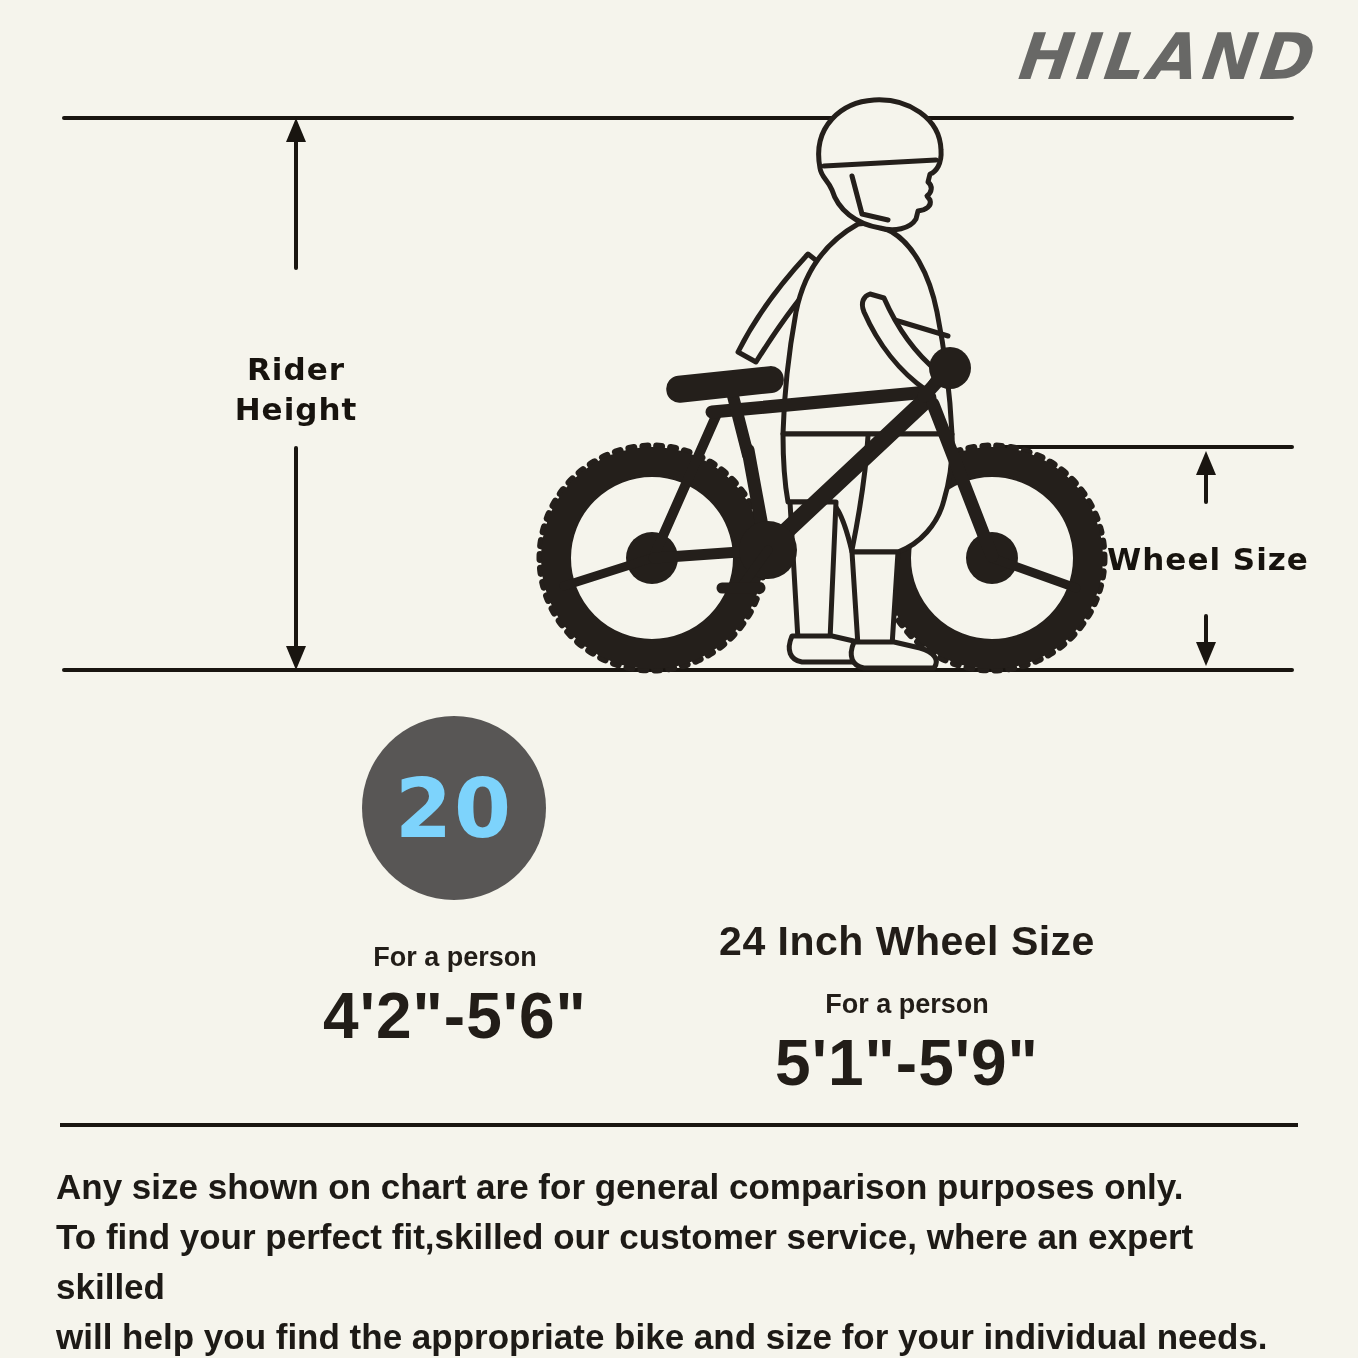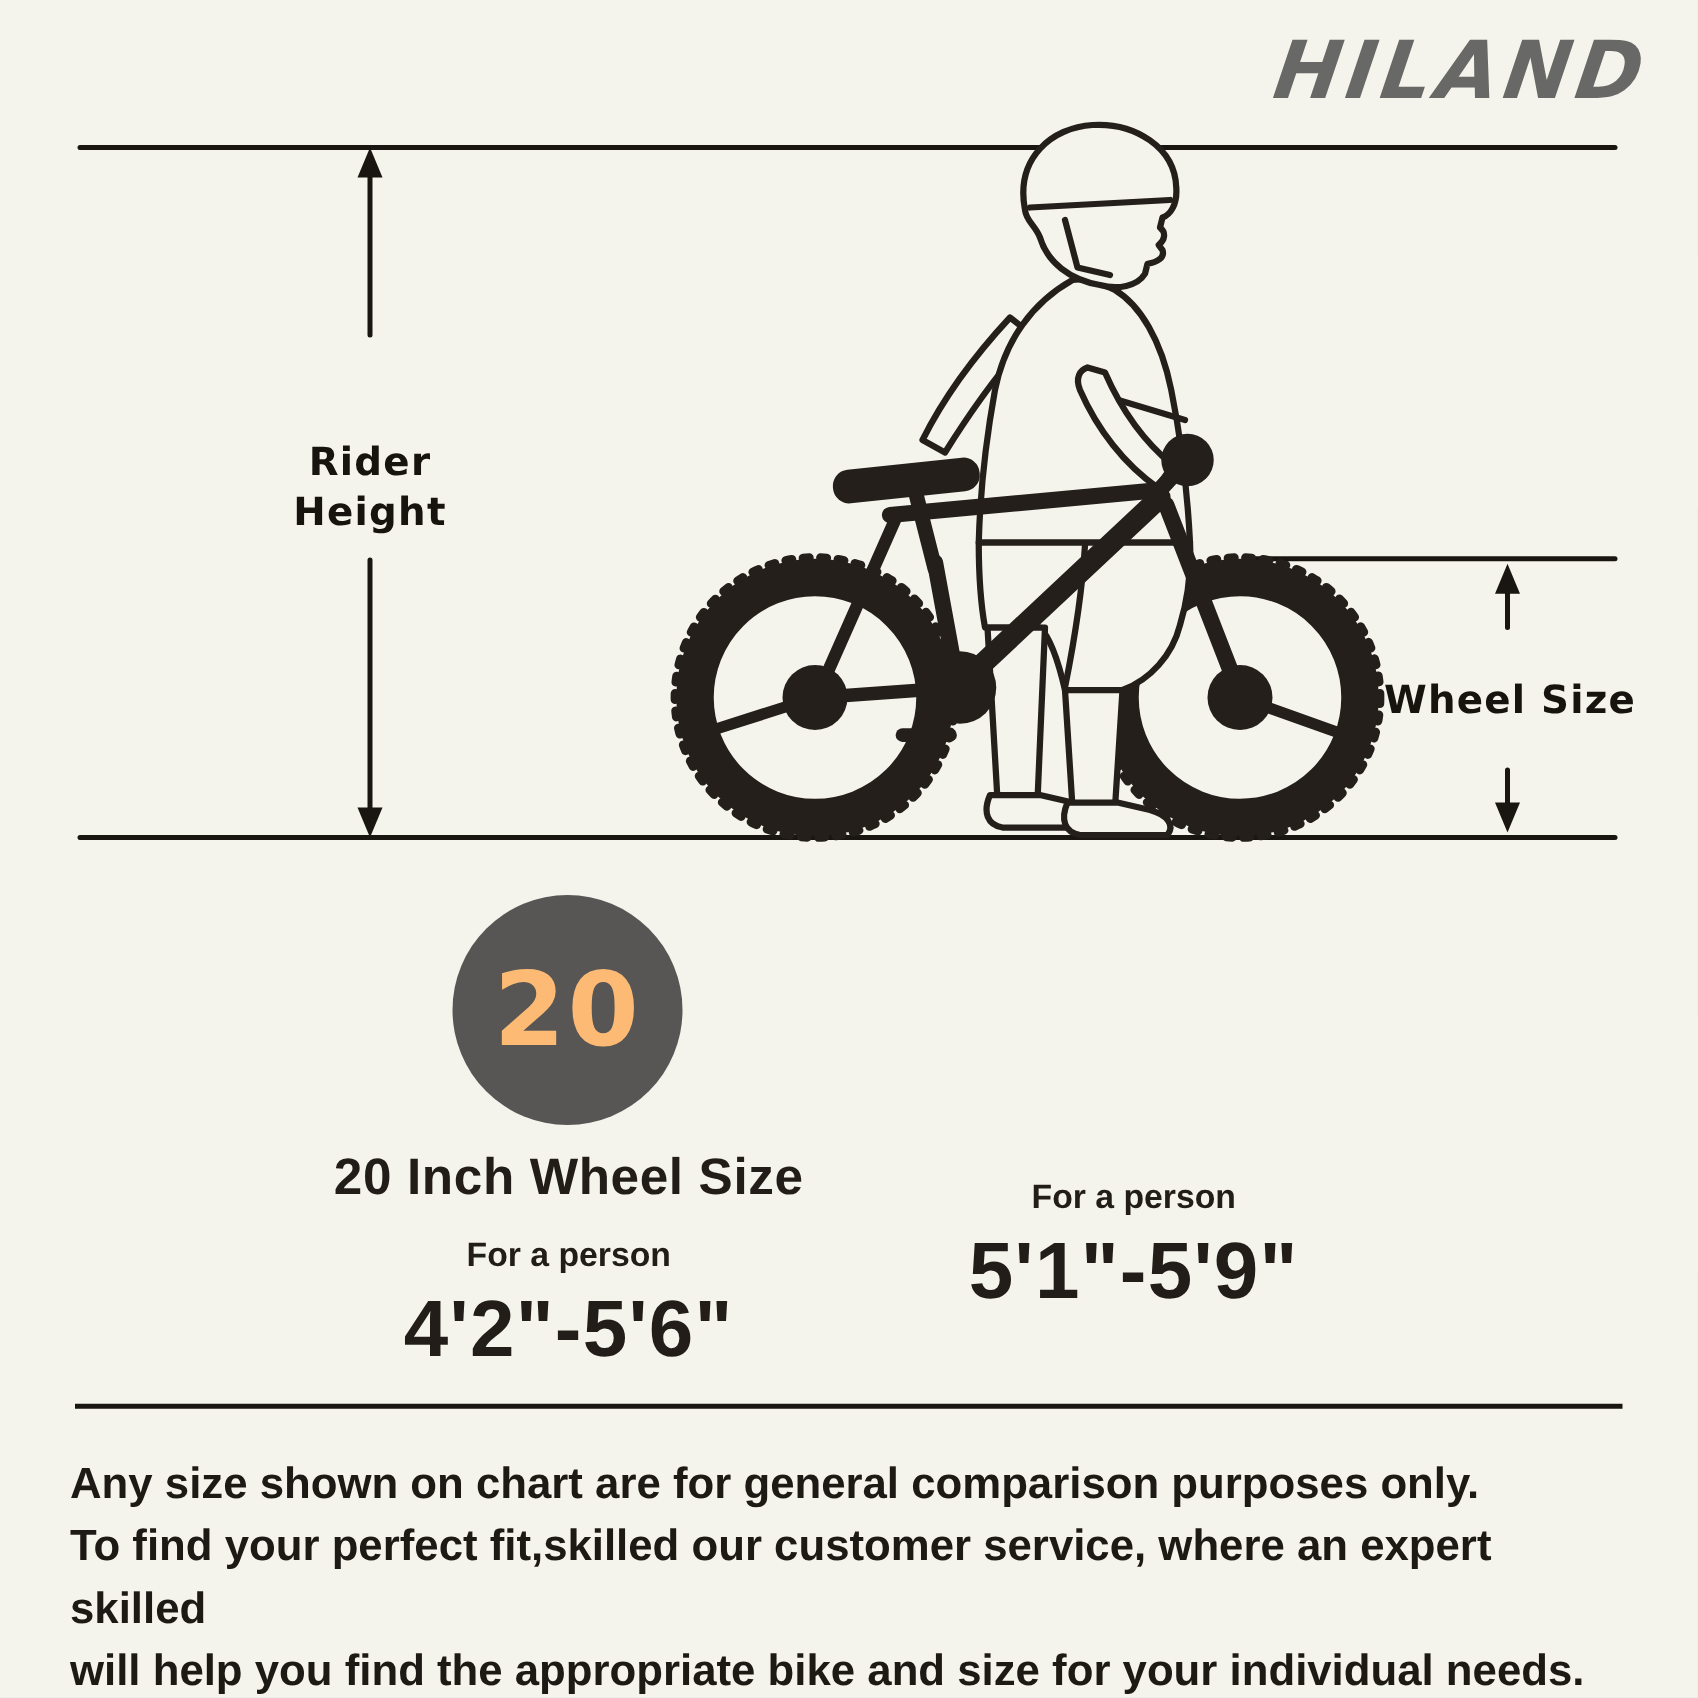--- a/index.html
+++ b/index.html
@@ -22,21 +22,21 @@
   .dim-label{
     font-family:"DejaVu Sans", sans-serif;
     font-size:31px;font-weight:600;letter-spacing:1px;fill:#17130e;
   }
   
   .badge{
     position:absolute;width:184px;height:184px;border-radius:50%;
     background:#585655;display:flex;align-items:center;justify-content:center;
   }
   .badge span{
-    color:#fdba74;font-size:82px;font-weight:bold;
+    color:#7dd3fc;font-size:82px;font-weight:bold;
     font-family:"DejaVu Sans", sans-serif;letter-spacing:2px;
   }
   
   .option-caption{position:absolute;width:430px;text-align:center;}
   .option-title{font-size:41px;font-weight:bold;letter-spacing:0.5px;}
   .option-subtitle{font-size:27px;font-weight:bold;margin-top:24px;}
   .option-range{font-size:64px;font-weight:bold;letter-spacing:1px;margin-top:6px;}
   
   .divider{position:absolute;left:60px;top:1123px;width:1238px;height:4px;background:#191510;}
   .disclaimer{
@@ -127,25 +127,25 @@
       <line x1="768" y1="550" x2="742" y2="586" stroke-width="9"></line>
       <line x1="722" y1="588" x2="760" y2="588" stroke-width="11"></line>
     </g>
   </svg>
 
   <div class="badge" style="left:362px;top:716px;">
     <span>20</span>
   </div>
 
   <div class="option-caption" style="left:240px;top:918px;">
-    <div class="option-title">20 Inch Wheel Size</div>
     <div class="option-subtitle">For a person</div>
     <div class="option-range">4'2"-5'6"</div>
   </div>
   <div class="option-caption" style="left:692px;top:918px;">
+    <div class="option-title">24 Inch Wheel Size</div>
     <div class="option-subtitle">For a person</div>
     <div class="option-range">5'1"-5'9"</div>
   </div>
 
   <div class="divider"></div>
   <div class="disclaimer">
     <div>Any size shown on chart are for general comparison purposes only.</div>
     <div>To find your perfect fit,skilled our customer service, where an expert skilled</div>
     <div>will help you find the appropriate bike and size for your individual needs.</div>
   </div>

